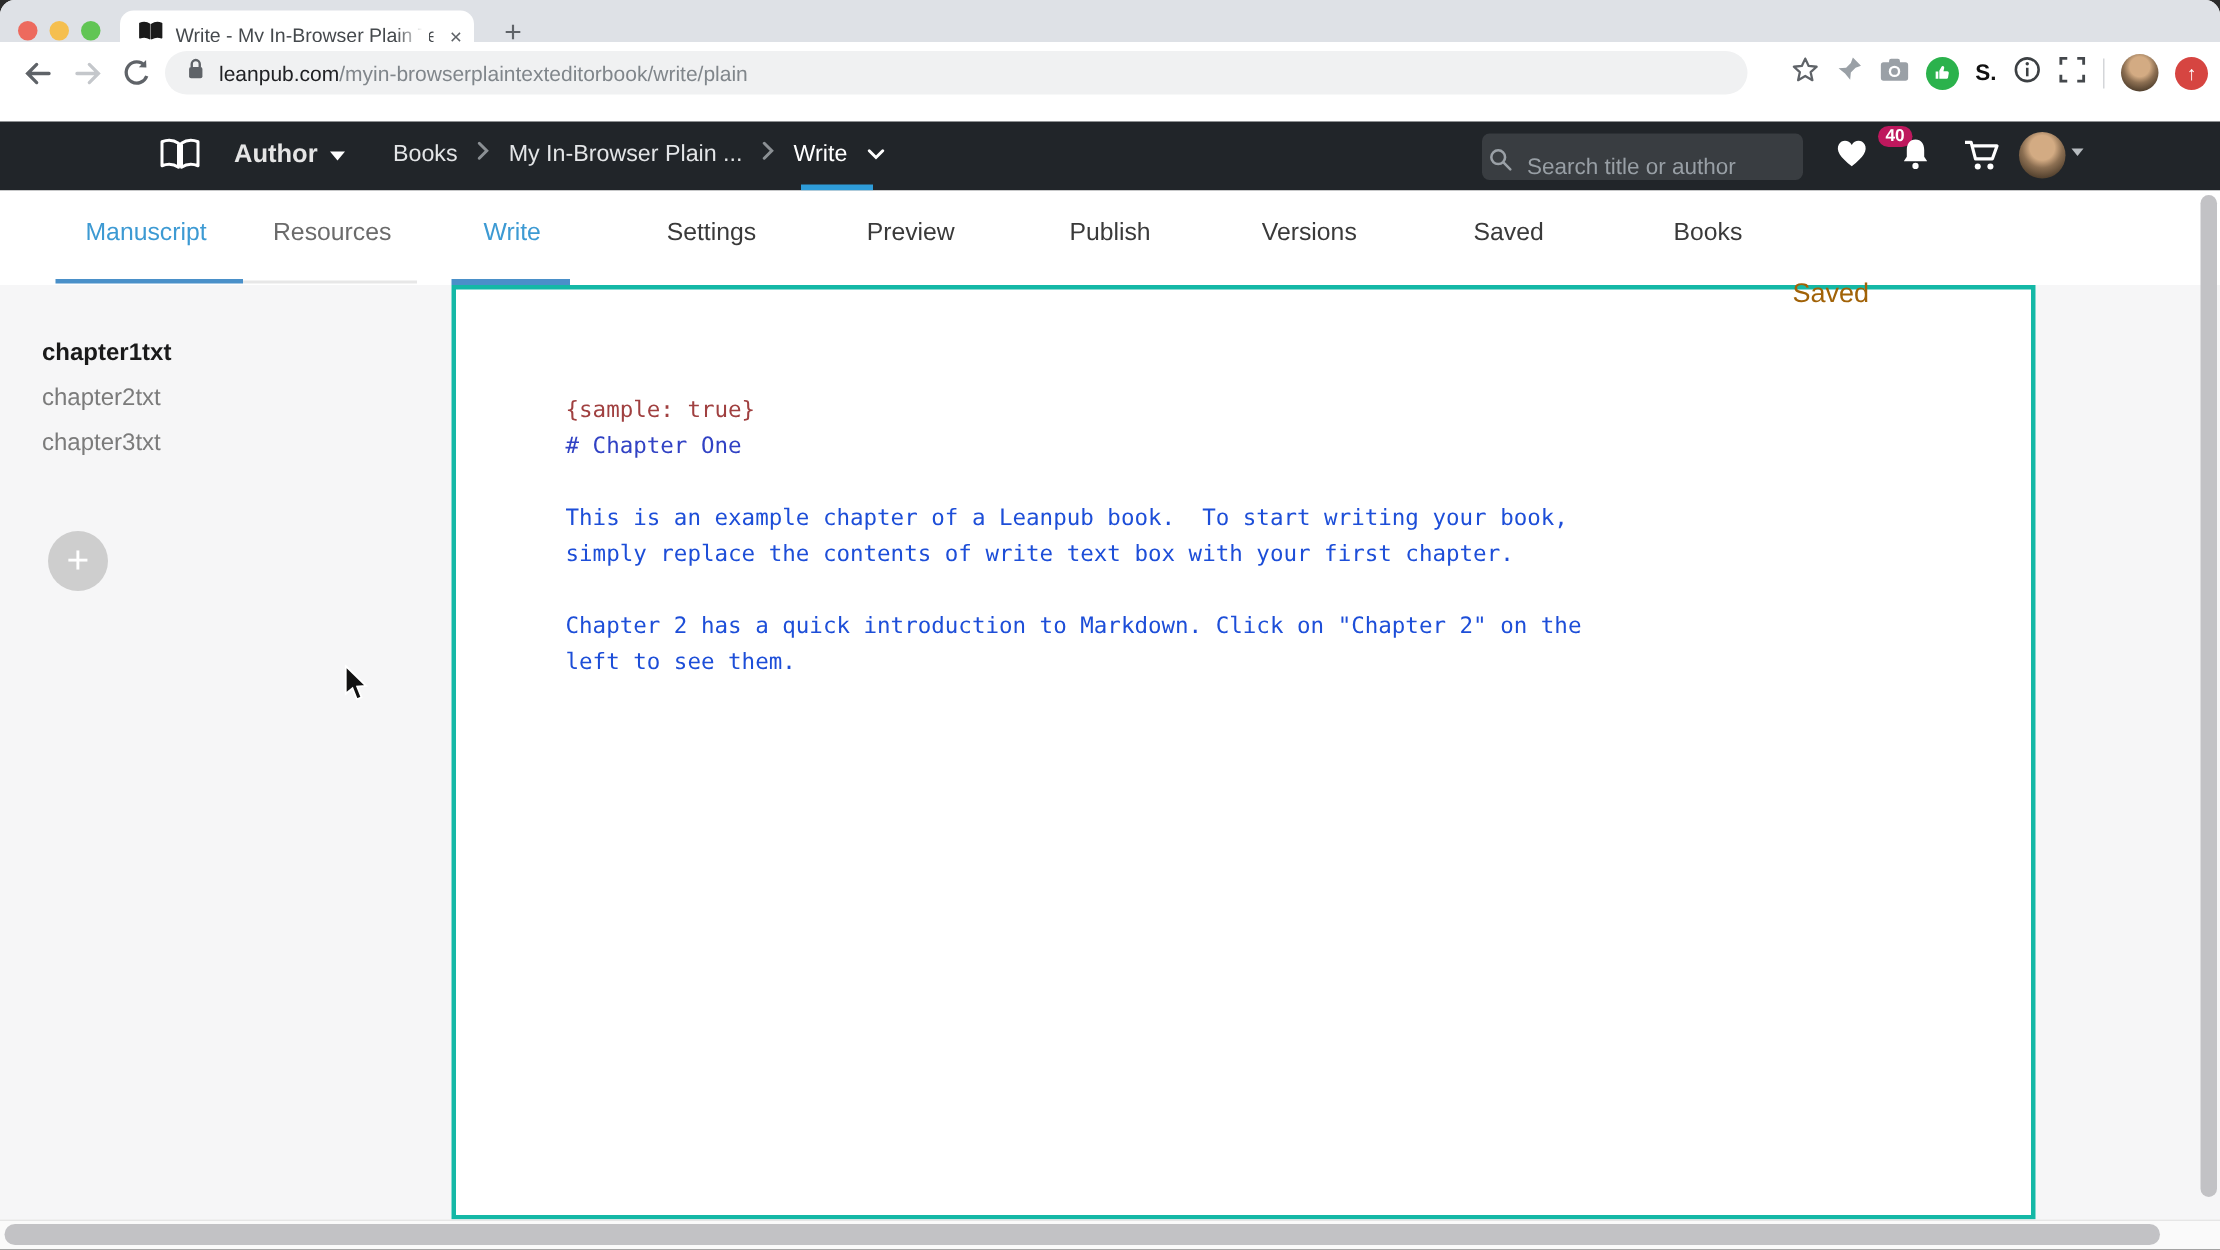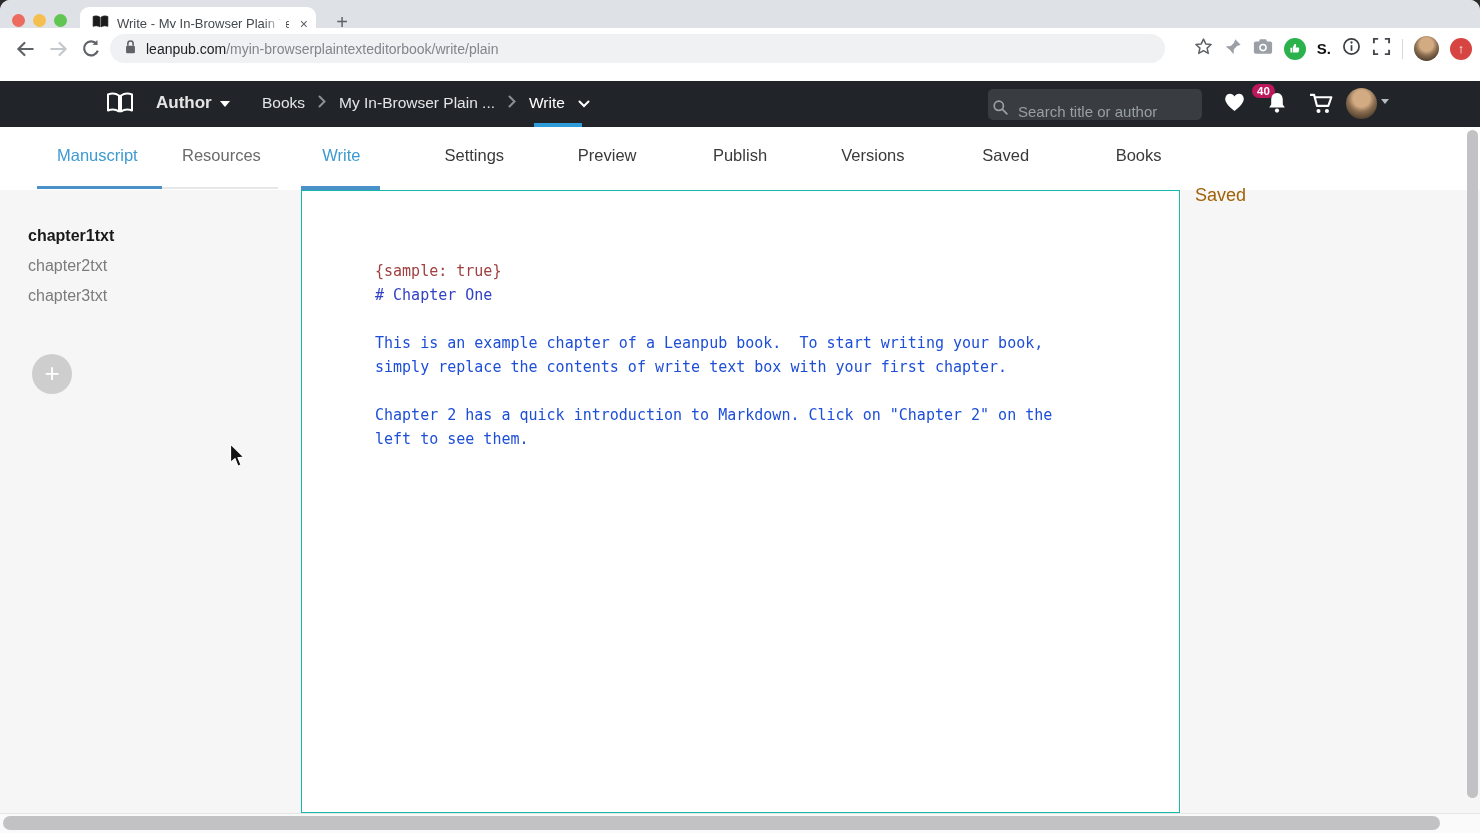--- a/index.html
+++ b/index.html
@@ -68,22 +68,22 @@
   .tab-manuscript{left:57px;color:#3d9ad3;}
   .tab-resources{left:182px;color:#6b6b6b;}
   .man-underline{position:absolute;left:37px;top:59px;width:125px;height:3px;background:#4a90c9;}
   .man-underline-rest{position:absolute;left:162px;top:60px;width:116px;height:2px;background:#e7e7e7;}
 
   .main-tabs{position:absolute;left:275px;top:19px;width:930px;display:flex;}
   .main-tab{flex:1;text-align:center;font-size:16.5px;color:#3a3a3a;}
   .main-tab.active{color:#3d9ad3;}
   .write-tab-underline{position:absolute;left:301px;top:59px;width:79px;height:4px;background:#4a90c9;z-index:3;}
 
-  .editor{position:absolute;left:301px;top:63px;width:879px;height:623px;background:#fff;
-          border:1px solid #14b8a6;padding:68px 30px 17px 73px;}
+  .editor{position:absolute;left:301px;top:63px;width:1056px;height:623px;background:#fff;
+          border:3px solid #14b8a6;padding:68px 30px 17px 73px;}
   .eline{font-family:"DejaVu Sans Mono","Liberation Mono",monospace;font-size:15px;
          line-height:24px;min-height:24px;white-space:pre;color:#1d4ed8;}
   .eline.red{color:#a04040;}
   .eline.blue{color:#3142c4;}
 
   .saved{position:absolute;left:1195px;top:58px;font-size:18px;color:#a16207;}
 
   .chapter{position:absolute;left:28px;font-size:16px;color:#7b7b7b;}
   .ch-1{top:100px;font-weight:bold;color:#1a1a1a;}
   .ch-2{top:130px;}

